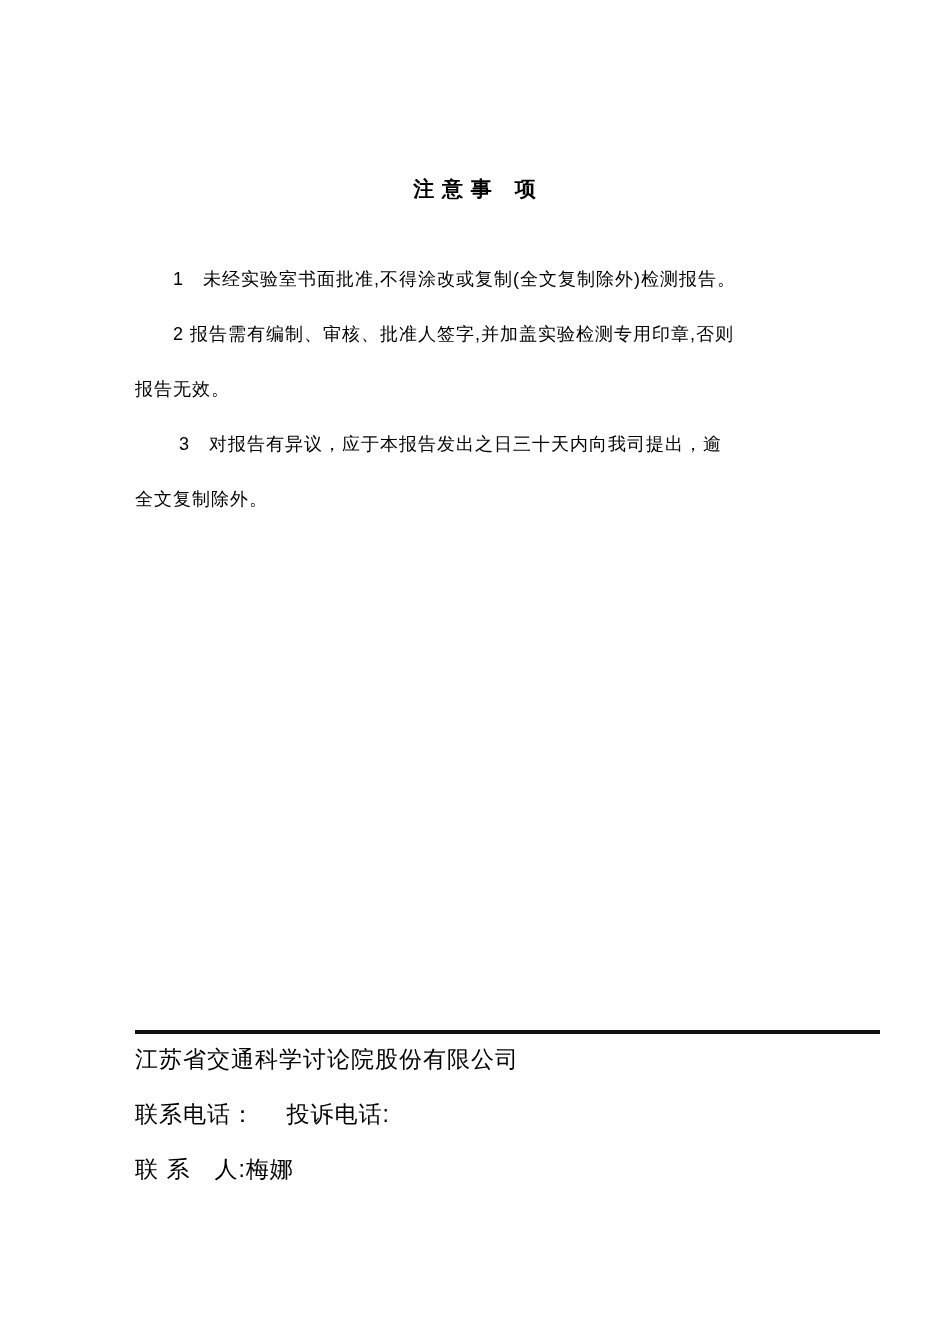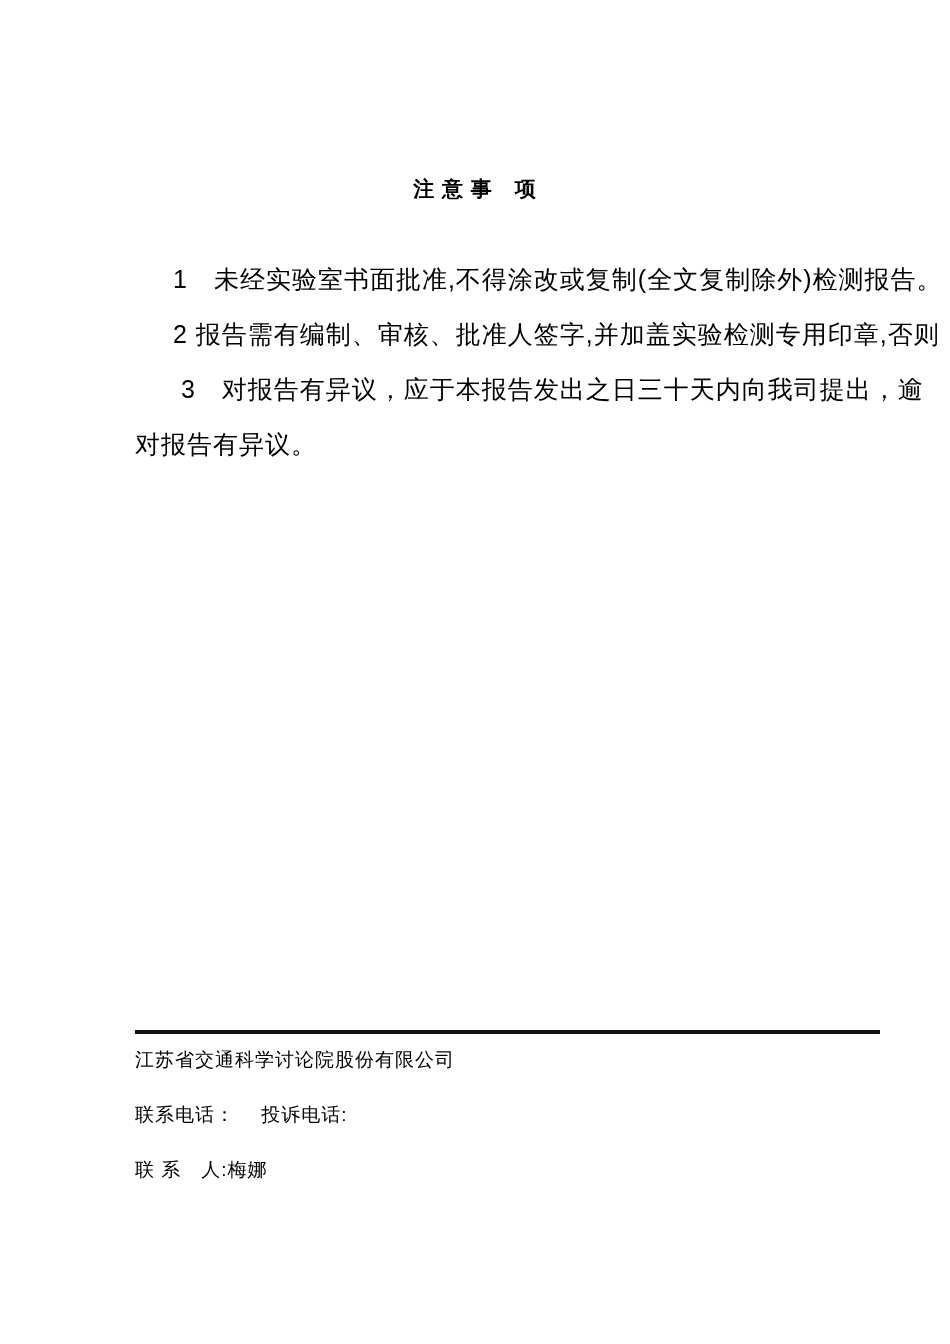--- a/index.html
+++ b/index.html
@@ -24,21 +24,21 @@
     font-weight: bold;
     line-height: 30px;
     letter-spacing: 1px;
     white-space: pre;
   }
   .doc-body {
     position: absolute;
     top: 252px;
     left: 135px;
     width: 745px;
-    font-size: 25px;
+    font-size: 18px;
     line-height: 55px;
     letter-spacing: 1px;
   }
   .doc-line {
     white-space: pre;
   }
   .doc-line.indent {
     padding-left: 38px;
   }
   .footer-rule {
@@ -47,40 +47,41 @@
     left: 135px;
     width: 745px;
     height: 4px;
     background: #111111;
   }
   .doc-footer {
     position: absolute;
     top: 1032px;
     left: 135px;
     width: 745px;
-    font-size: 19px;
+    font-size: 23px;
     line-height: 55px;
     letter-spacing: 1px;
   }
   .footer-line {
     white-space: pre;
   }
 </style>
 </head>
 <body>
 
 <div class="page">
 
   <h1 class="doc-title">注 意 事　项</h1>
 
   <div class="doc-body">
     <div class="doc-line indent">1　未经实验室书面批准,不得涂改或复制(全文复制除外)检测报告。</div>
     <div class="doc-line indent">2 报告需有编制、审核、批准人签字,并加盖实验检测专用印章,否则</div>
+    <div class="doc-line">报告无效。</div>
     <div class="doc-line indent"> 3　对报告有异议，应于本报告发出之日三十天内向我司提出，逾</div>
-    <div class="doc-line">对报告有异议。</div>
+    <div class="doc-line">全文复制除外。</div>
   </div>
 
   <div class="footer-rule"></div>
 
   <div class="doc-footer">
     <div class="footer-line">江苏省交通科学讨论院股份有限公司</div>
     <div class="footer-line">联系电话：　 投诉电话:</div>
     <div class="footer-line">联 系　人:梅娜</div>
   </div>
 

